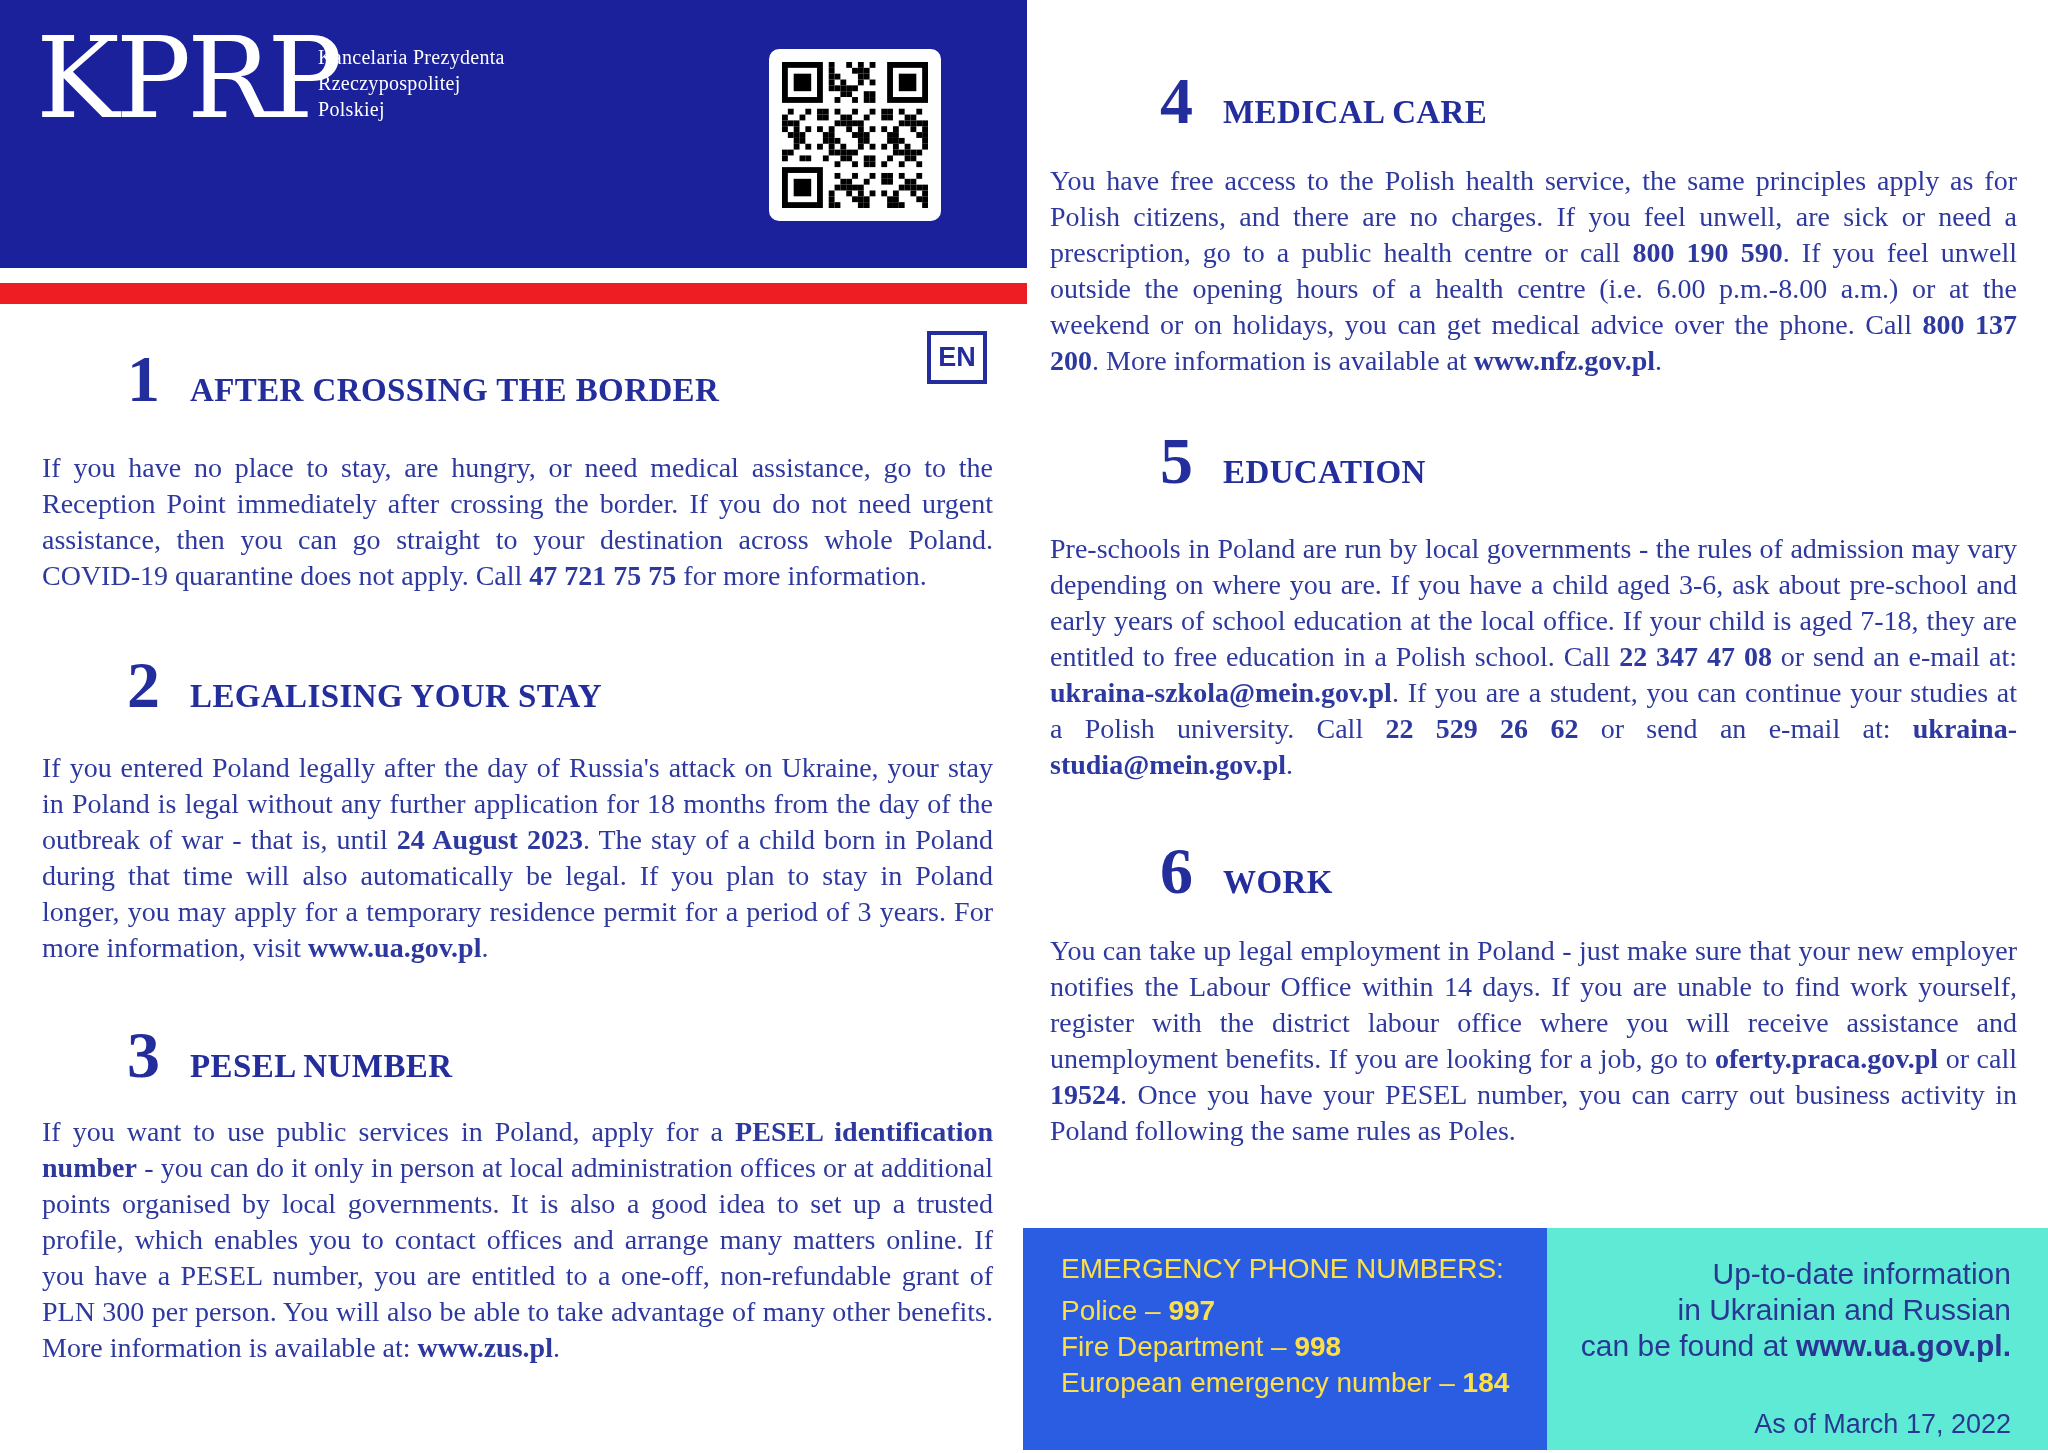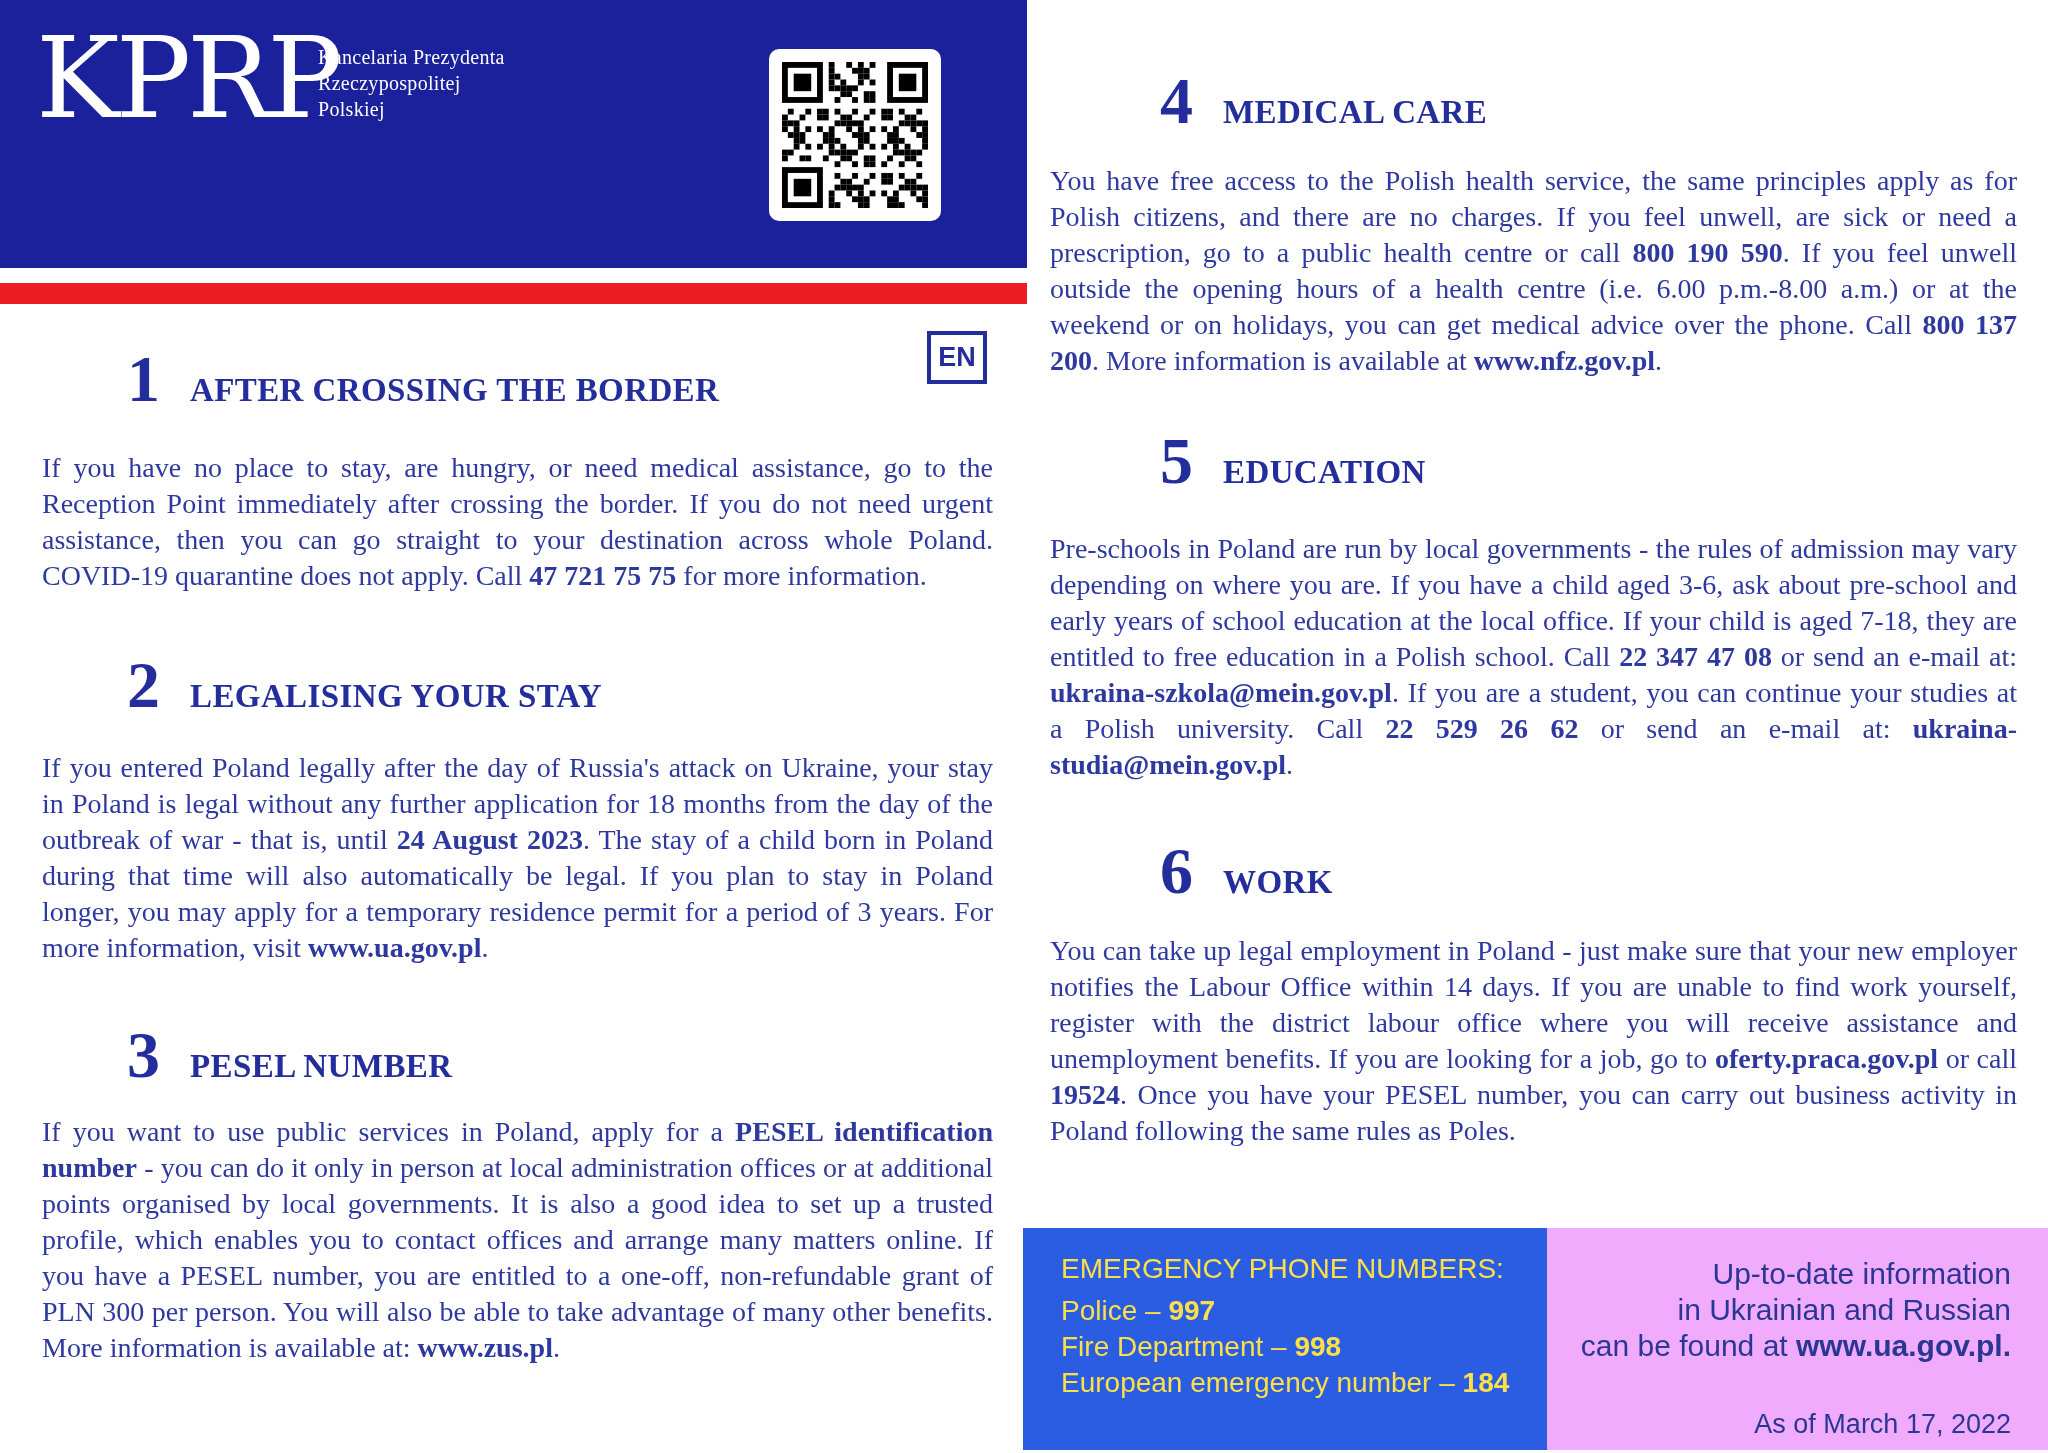--- a/index.html
+++ b/index.html
@@ -48,21 +48,21 @@
   .emergency-box {
     position:absolute; left:1023px; top:1228px; width:524px; height:222px; box-sizing:border-box;
     background:#2b5de2; color:#fde047; font-family:"Liberation Sans", sans-serif;
     padding:25px 24px 0 38px;
   }
   .emergency-title { font-size:28px; margin-bottom:8px; }
   .emergency-item  { font-size:28px; line-height:36px; }
   .emergency-item b { font-weight:bold; }
   .info-box {
     position:absolute; left:1547px; top:1228px; width:501px; height:222px; box-sizing:border-box;
-    background:#f0abfc; color:#293793; font-family:"Liberation Sans", sans-serif;
+    background:#5eead4; color:#293793; font-family:"Liberation Sans", sans-serif;
     text-align:right; padding:28px 37px 0 20px; font-size:30px; line-height:36px;
   }
   .info-box b { font-weight:bold; }
   .as-of { position:absolute; right:37px; top:178px; font-size:27px; }
   .info-box { position:absolute; }
 </style>
 </head>
 <body>
 
 <div class="page">

